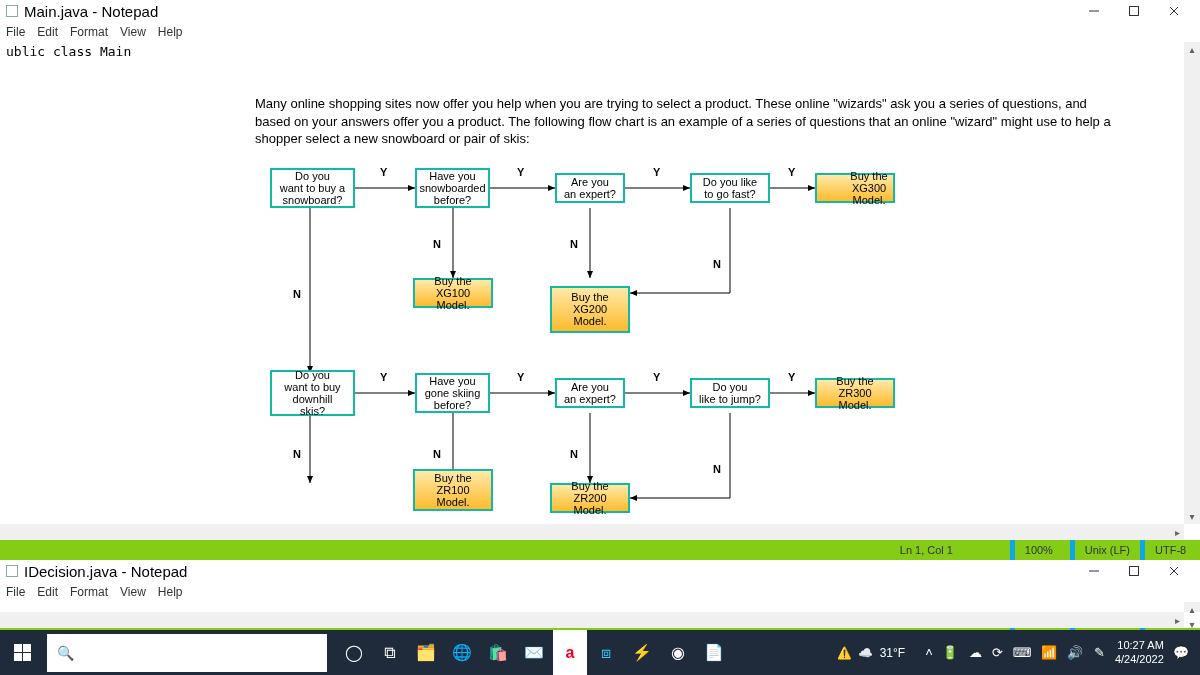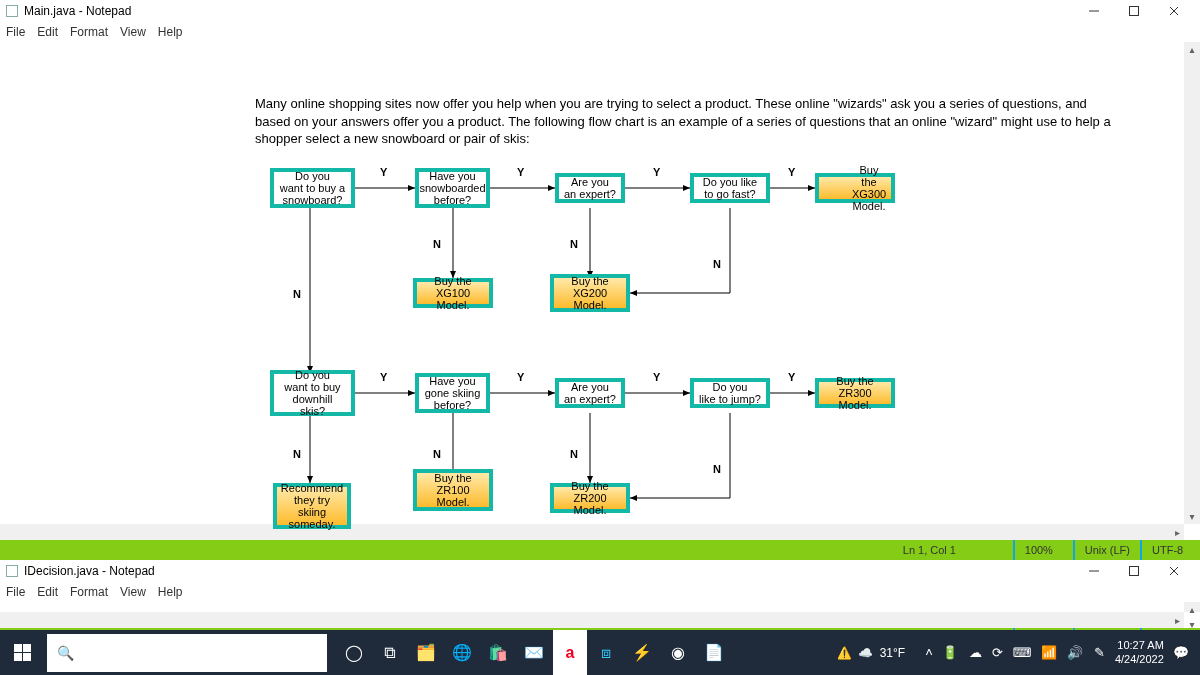--- a/index.html
+++ b/index.html
@@ -1,42 +1,42 @@
 <!DOCTYPE html>
 <html><head>
 <meta charset="utf-8">
 <style>
   * { box-sizing: border-box; margin: 0; padding: 0; }
   html, body { width: 1200px; height: 675px; font-family: "Segoe UI", Arial, sans-serif; font-size: 12px; background: #fff; overflow: hidden; }
   .window { position: absolute; left: 0; right: 0; background: #fff; }
   .win1 { top: 0; height: 560px; }
   .win2 { top: 560px; height: 88px; }
-  .titlebar { height: 22px; display: flex; align-items: center; padding: 0 6px; background: #fff; font-size: 12px; color: #000; }
+  .titlebar { height: 22px; display: flex; align-items: center; padding: 0 6px; background: #fff; font-size: 15px; color: #000; }
   .title-icon { width: 12px; height: 12px; border: 1px solid #8aa; margin-right: 6px; display: inline-block; }
   .titlebar .spacer { flex: 1; }
   .winbtn { width: 40px; height: 22px; display: inline-flex; align-items: center; justify-content: center; color: #555; }
   .winbtn svg { width: 12px; height: 12px; }
   .menubar { height: 20px; display: flex; align-items: center; gap: 12px; padding: 0 6px; color: #333; font-size: 12px; }
   .menubar span { cursor: default; }
   .editor { padding: 2px 6px; font-family: Consolas, monospace; font-size: 13px; white-space: pre; color: #000; }
   .scroll-right { position: absolute; right: 0; top: 42px; bottom: 36px; width: 16px; background: #f0f0f0; display:flex; flex-direction:column; justify-content:space-between; align-items:center; }
   .scroll-right .arr { font-size:10px; color:#666; padding:2px; }
   .hscroll { position:absolute; left:0; right:16px; height:16px; background:#f0f0f0; display:flex; justify-content:flex-end; align-items:center; }
   .win1 .hscroll { bottom: 20px; }
   .win2 .hscroll { bottom: 20px; }
   .hscroll .arr { font-size:10px; color:#666; padding:0 4px; }
   .statusbar { position:absolute; left:0; right:0; bottom:0; height:20px; background:#84cc16; display:flex; align-items:flex-start; font-size:11px; color:#333; }
   .statusbar .flex { flex:1; }
-  .stat { padding: 0 10px; border-left:2px solid #0ea5e9; height:100%; display:flex; align-items:center; min-width:60px; }
+  .stat { padding: 0 10px; border-left:5px solid #0ea5e9; height:100%; display:flex; align-items:center; min-width:60px; }
   .stat.first { border-left:none; min-width:120px; }
   
   .diagram-wrap { position:absolute; top:95px; left:255px; width:930px; color:#000; }
   .intro { font-size:13px; line-height:1.35; width:870px; }
   .chart { position:relative; width:900px; height:440px; margin-top:10px; }
-  .node { position:absolute; border:4px solid #14b8a6; text-align:center; font-size:11px; display:flex; align-items:center; justify-content:center; padding:4px; }
+  .node { position:absolute; border:2px solid #14b8a6; text-align:center; font-size:11px; display:flex; align-items:center; justify-content:center; padding:4px; }
   .q { background:#fff; }
   .r { background: linear-gradient(#ffe9a8,#fdbb2d); }
   .lbl { position:absolute; font-size:11px; font-weight:bold; }
   svg.arrows { position:absolute; top:0; left:0; width:900px; height:440px; }
   
   .taskbar { position:absolute; left:0; right:0; bottom:0; height:45px; background:#1f2a3a; display:flex; align-items:center; color:#fff; }
   .tb-start { width:45px; height:45px; display:flex; align-items:center; justify-content:center; }
   .win-logo { display:grid; grid-template-columns:8px 8px; grid-template-rows:8px 8px; gap:1px; }
   .win-logo span { background:#fff; }
   .tb-search { display:flex; align-items:center; background:#fff; color:#555; height:38px; width:280px; padding:0 10px; gap:8px; margin-left:2px;}
@@ -74,20 +74,21 @@
         </svg>
       </span>
   </div>
   <div class="menubar">
     <span>File</span>
     <span>Edit</span>
     <span>Format</span>
     <span>View</span>
     <span>Help</span>
   </div>
+  <div class="editor">ublic class Main</div>
   <div class="scroll-right">
     <span class="arr">▴</span>
     <span class="arr">▾</span>
   </div>
   <div class="hscroll">
     <span class="arr">▸</span>
   </div>
   <div class="statusbar">
     <div class="flex"></div>
     <div class="stat first">Ln 1, Col 1</div>
@@ -129,28 +130,27 @@
       <line x1="335" y1="255" x2="335" y2="325" stroke="#000" marker-end="url(#ah)"></line>
       <polyline points="475,255 475,340 375,340" fill="none" stroke="#000" marker-end="url(#ah)"></polyline>
     </svg>
 
     <div class="node q" style="left:15px; top:10px; width:85px; height:40px;">Do you<br>want to buy a<br>snowboard?</div>
     <div class="node q" style="left:160px; top:10px; width:75px; height:40px;">Have you<br>snowboarded<br>before?</div>
     <div class="node q" style="left:300px; top:15px; width:70px; height:30px;">Are you<br>an expert?</div>
     <div class="node q" style="left:435px; top:15px; width:80px; height:30px;">Do you like<br>to go fast?</div>
     <div class="node r" style="left:560px; top:15px; width:80px; height:30px;padding-left:32px;">Buy the XG300<br>Model.</div>
     <div class="node r" style="left:158px; top:120px; width:80px; height:30px;">Buy the XG100<br>Model.</div>
-    <div class="node r" style="left:295px; top:116px; width:80px; height:38px;">Buy the XG200<br>Model.</div>
+    <div class="node r" style="left:295px; top:128px; width:80px; height:47px;">Buy the XG200<br>Model.</div>
 
     <div class="node q" style="left:15px; top:212px; width:85px; height:46px;">Do you<br>want to buy<br>downhill<br>skis?</div>
     <div class="node q" style="left:160px; top:215px; width:75px; height:40px;">Have you<br>gone skiing<br>before?</div>
     <div class="node q" style="left:300px; top:220px; width:70px; height:30px;">Are you<br>an expert?</div>
     <div class="node q" style="left:435px; top:220px; width:80px; height:30px;">Do you<br>like to jump?</div>
     <div class="node r" style="left:560px; top:220px; width:80px; height:30px;">Buy the ZR300<br>Model.</div>
-    <div class="node r" style="left:18px; top:325px; width:78px; height:46px;">Recommend<br>they try<br>skiing<br>someday.</div>
     <div class="node r" style="left:158px; top:311px; width:80px; height:42px;">Buy the ZR100<br>Model.</div>
     <div class="node r" style="left:295px; top:325px; width:80px; height:30px;">Buy the ZR200<br>Model.</div>
 
     <span class="lbl" style="left:125px; top:8px;">Y</span>
     <span class="lbl" style="left:262px; top:8px;">Y</span>
     <span class="lbl" style="left:398px; top:8px;">Y</span>
     <span class="lbl" style="left:533px; top:8px;">Y</span>
     <span class="lbl" style="left:38px; top:130px;">N</span>
     <span class="lbl" style="left:178px; top:80px;">N</span>
     <span class="lbl" style="left:315px; top:80px;">N</span>

